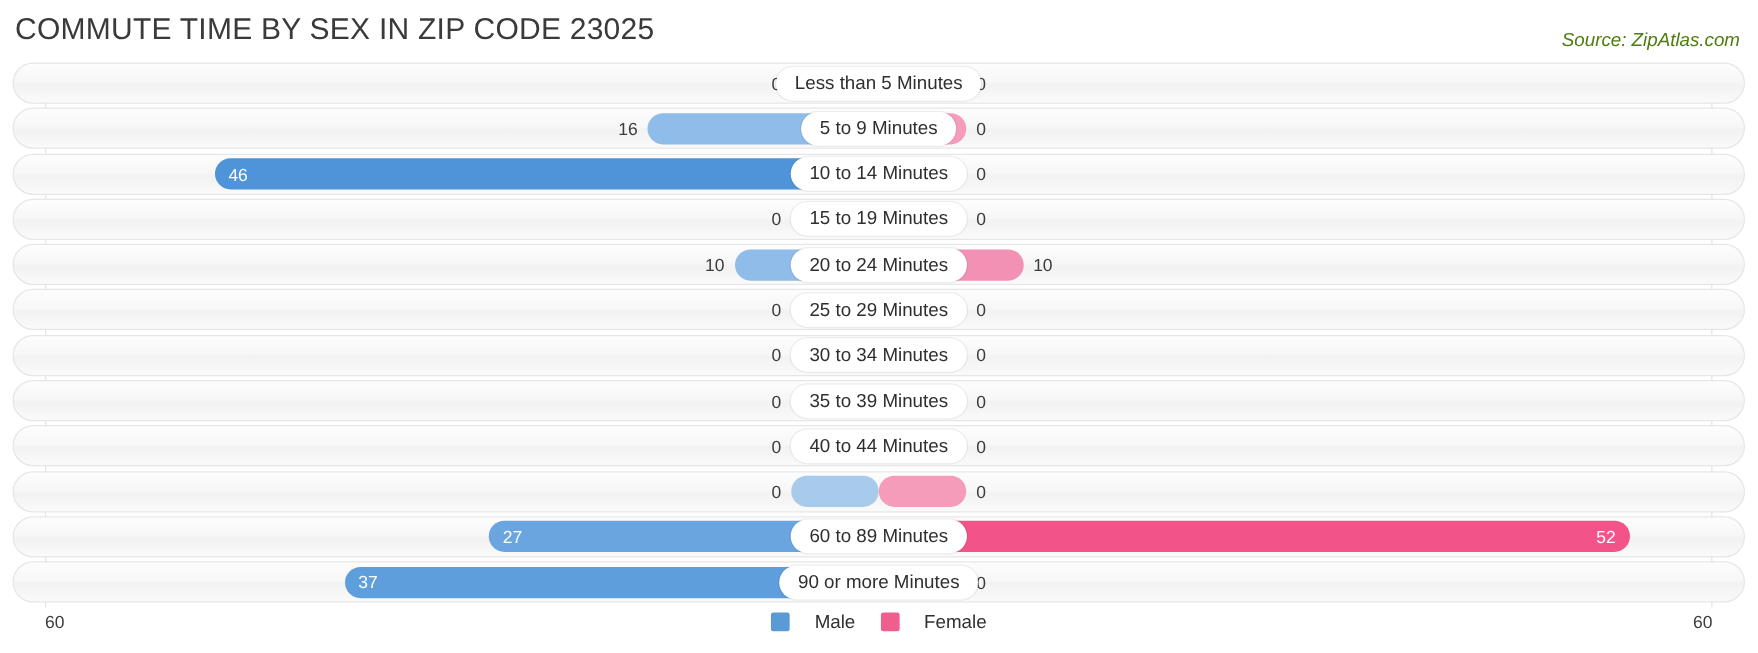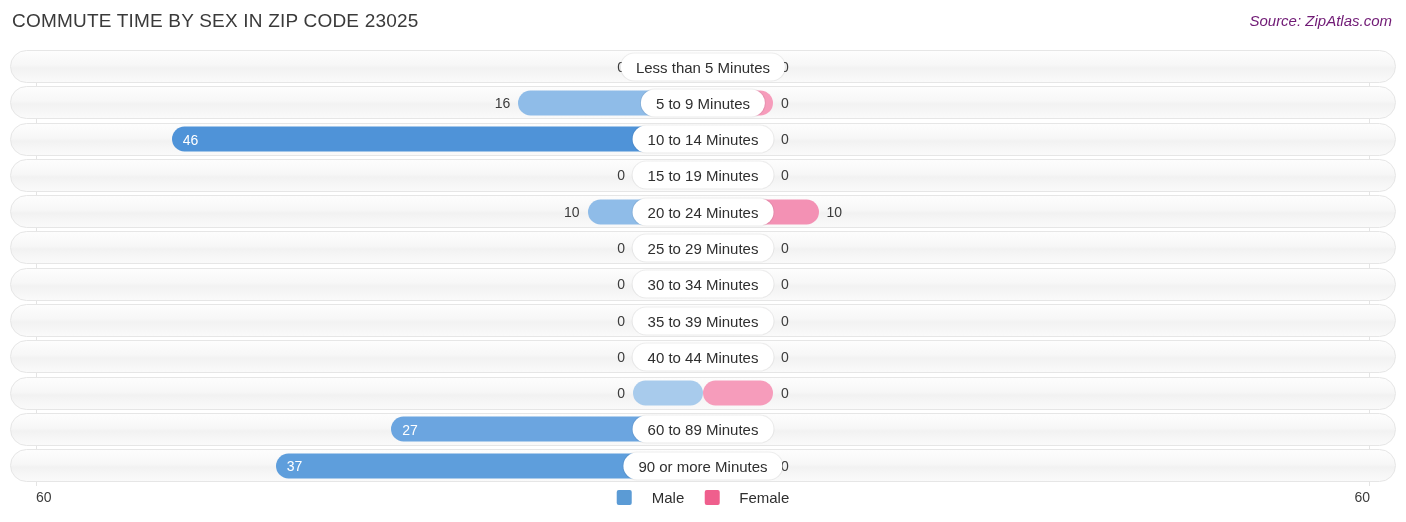--- a/index.html
+++ b/index.html
@@ -11,26 +11,26 @@
     overflow:hidden;
   }
   .wrap{position:relative;width:1406px;height:522px;}
 
   
   .header{
     position:absolute;left:0;top:0;width:1406px;height:44px;
   }
   .title{
     position:absolute;left:12px;top:10px;
-    font-size:19px;letter-spacing:.2px;color:#3a3a3a;
+    font-size:24px;letter-spacing:.2px;color:#3a3a3a;
     white-space:nowrap;
   }
   .source{
-    position:absolute;right:14px;top:12px;
-    font-size:15px;font-style:italic;color:#701a75;
+    position:absolute;right:14px;top:24px;
+    font-size:15px;font-style:italic;color:#4d7c0f;
     white-space:nowrap;
   }
 
   
   .plot{
     position:absolute;left:10px;top:50px;
     width:1386px;height:436px;
   }
   
   .grid{
@@ -203,20 +203,23 @@
           <div class="bar male" style="width: 70px; background: rgb(168, 203, 236);"></div>
           <span class="vout" style="left: calc(50% + 78px);">0</span>
           <div class="bar female" style="width: 70px; background: rgb(246, 156, 187);"></div>
         </div>
       </div>
       <div class="row">
         <div class="barholder">
           <div class="bar male" style="width: 311.85px; background: rgb(107, 165, 224);">
             <span class="vin">27</span>
           </div>
+          <div class="bar female" style="width: 600.6px; background: rgb(242, 84, 138);">
+            <span class="vin">52</span>
+          </div>
           <div class="pill">60 to 89 Minutes</div>
         </div>
       </div>
       <div class="row">
         <div class="barholder">
           <div class="bar male" style="width: 427.35px; background: rgb(94, 158, 220);">
             <span class="vin">37</span>
           </div>
           <span class="vout" style="left: calc(50% + 78px);">0</span>
           <div class="bar female" style="width: 70px; background: rgb(246, 156, 187);"></div>

